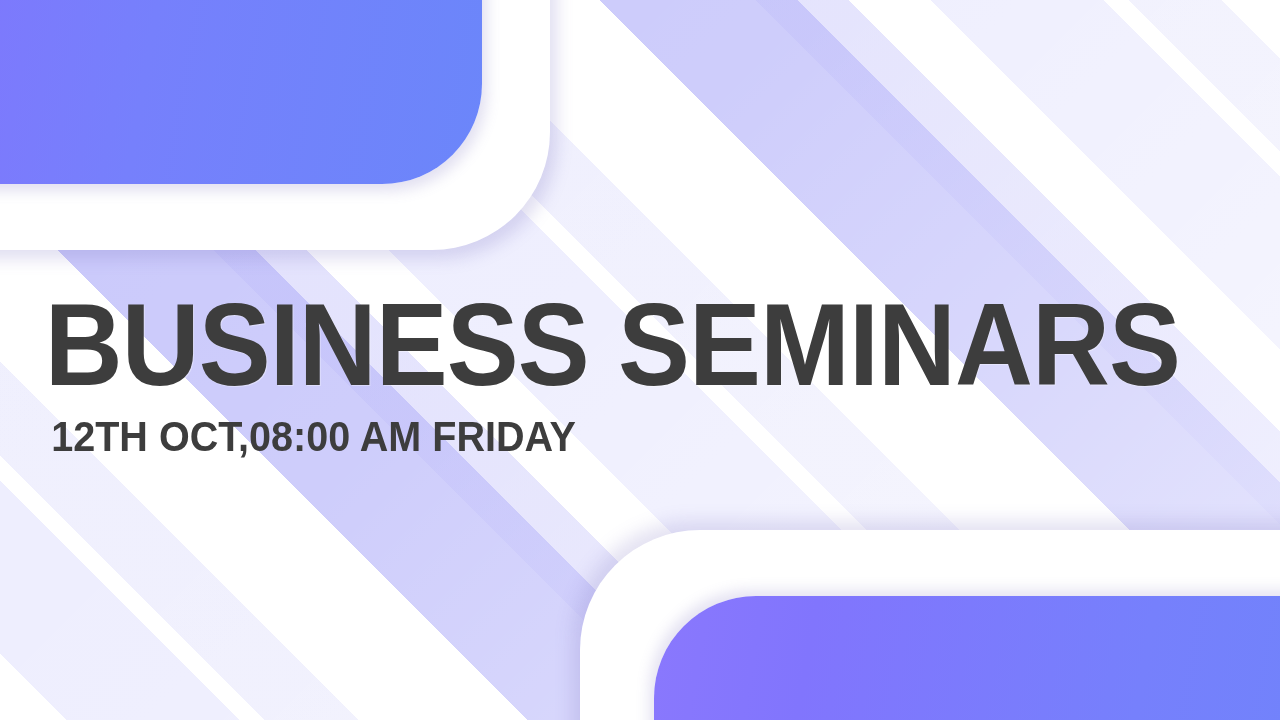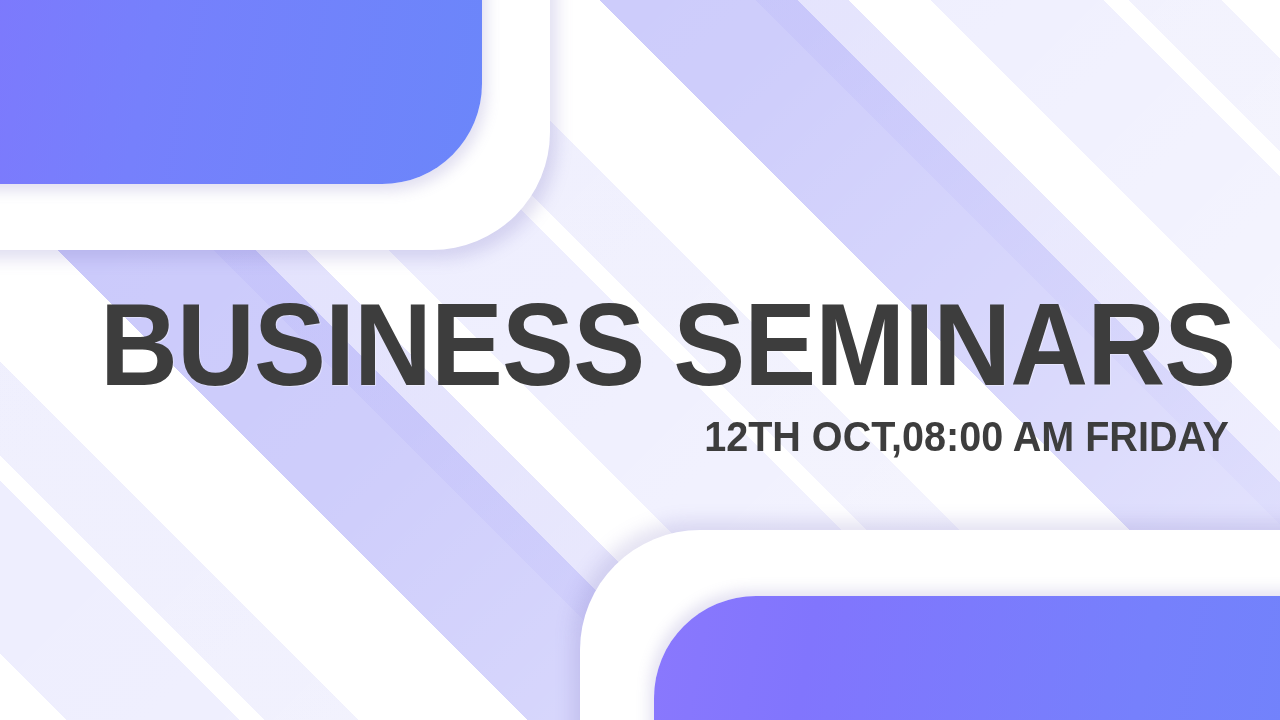--- a/index.html
+++ b/index.html
@@ -126,21 +126,21 @@
     background:linear-gradient(100deg,#8a78fd 0%, #8175fd 18%, #7680fc 55%, #6b86fa 100%);
     box-shadow:-5px -6px 13px rgba(110,100,185,0.18);
   }
 
   
   #text-block {
     position:absolute;
     z-index:4;
     left:0; right:0;
     top:292px;
-    text-align:right;
+    text-align:left;
     pointer-events:none;
   }
 
   #event-title {
     font-family:"Liberation Sans", sans-serif;
     font-weight:700;
     font-size:116px;
     line-height:0.92;
     letter-spacing:-1px;
     color:#3d3d3d;

